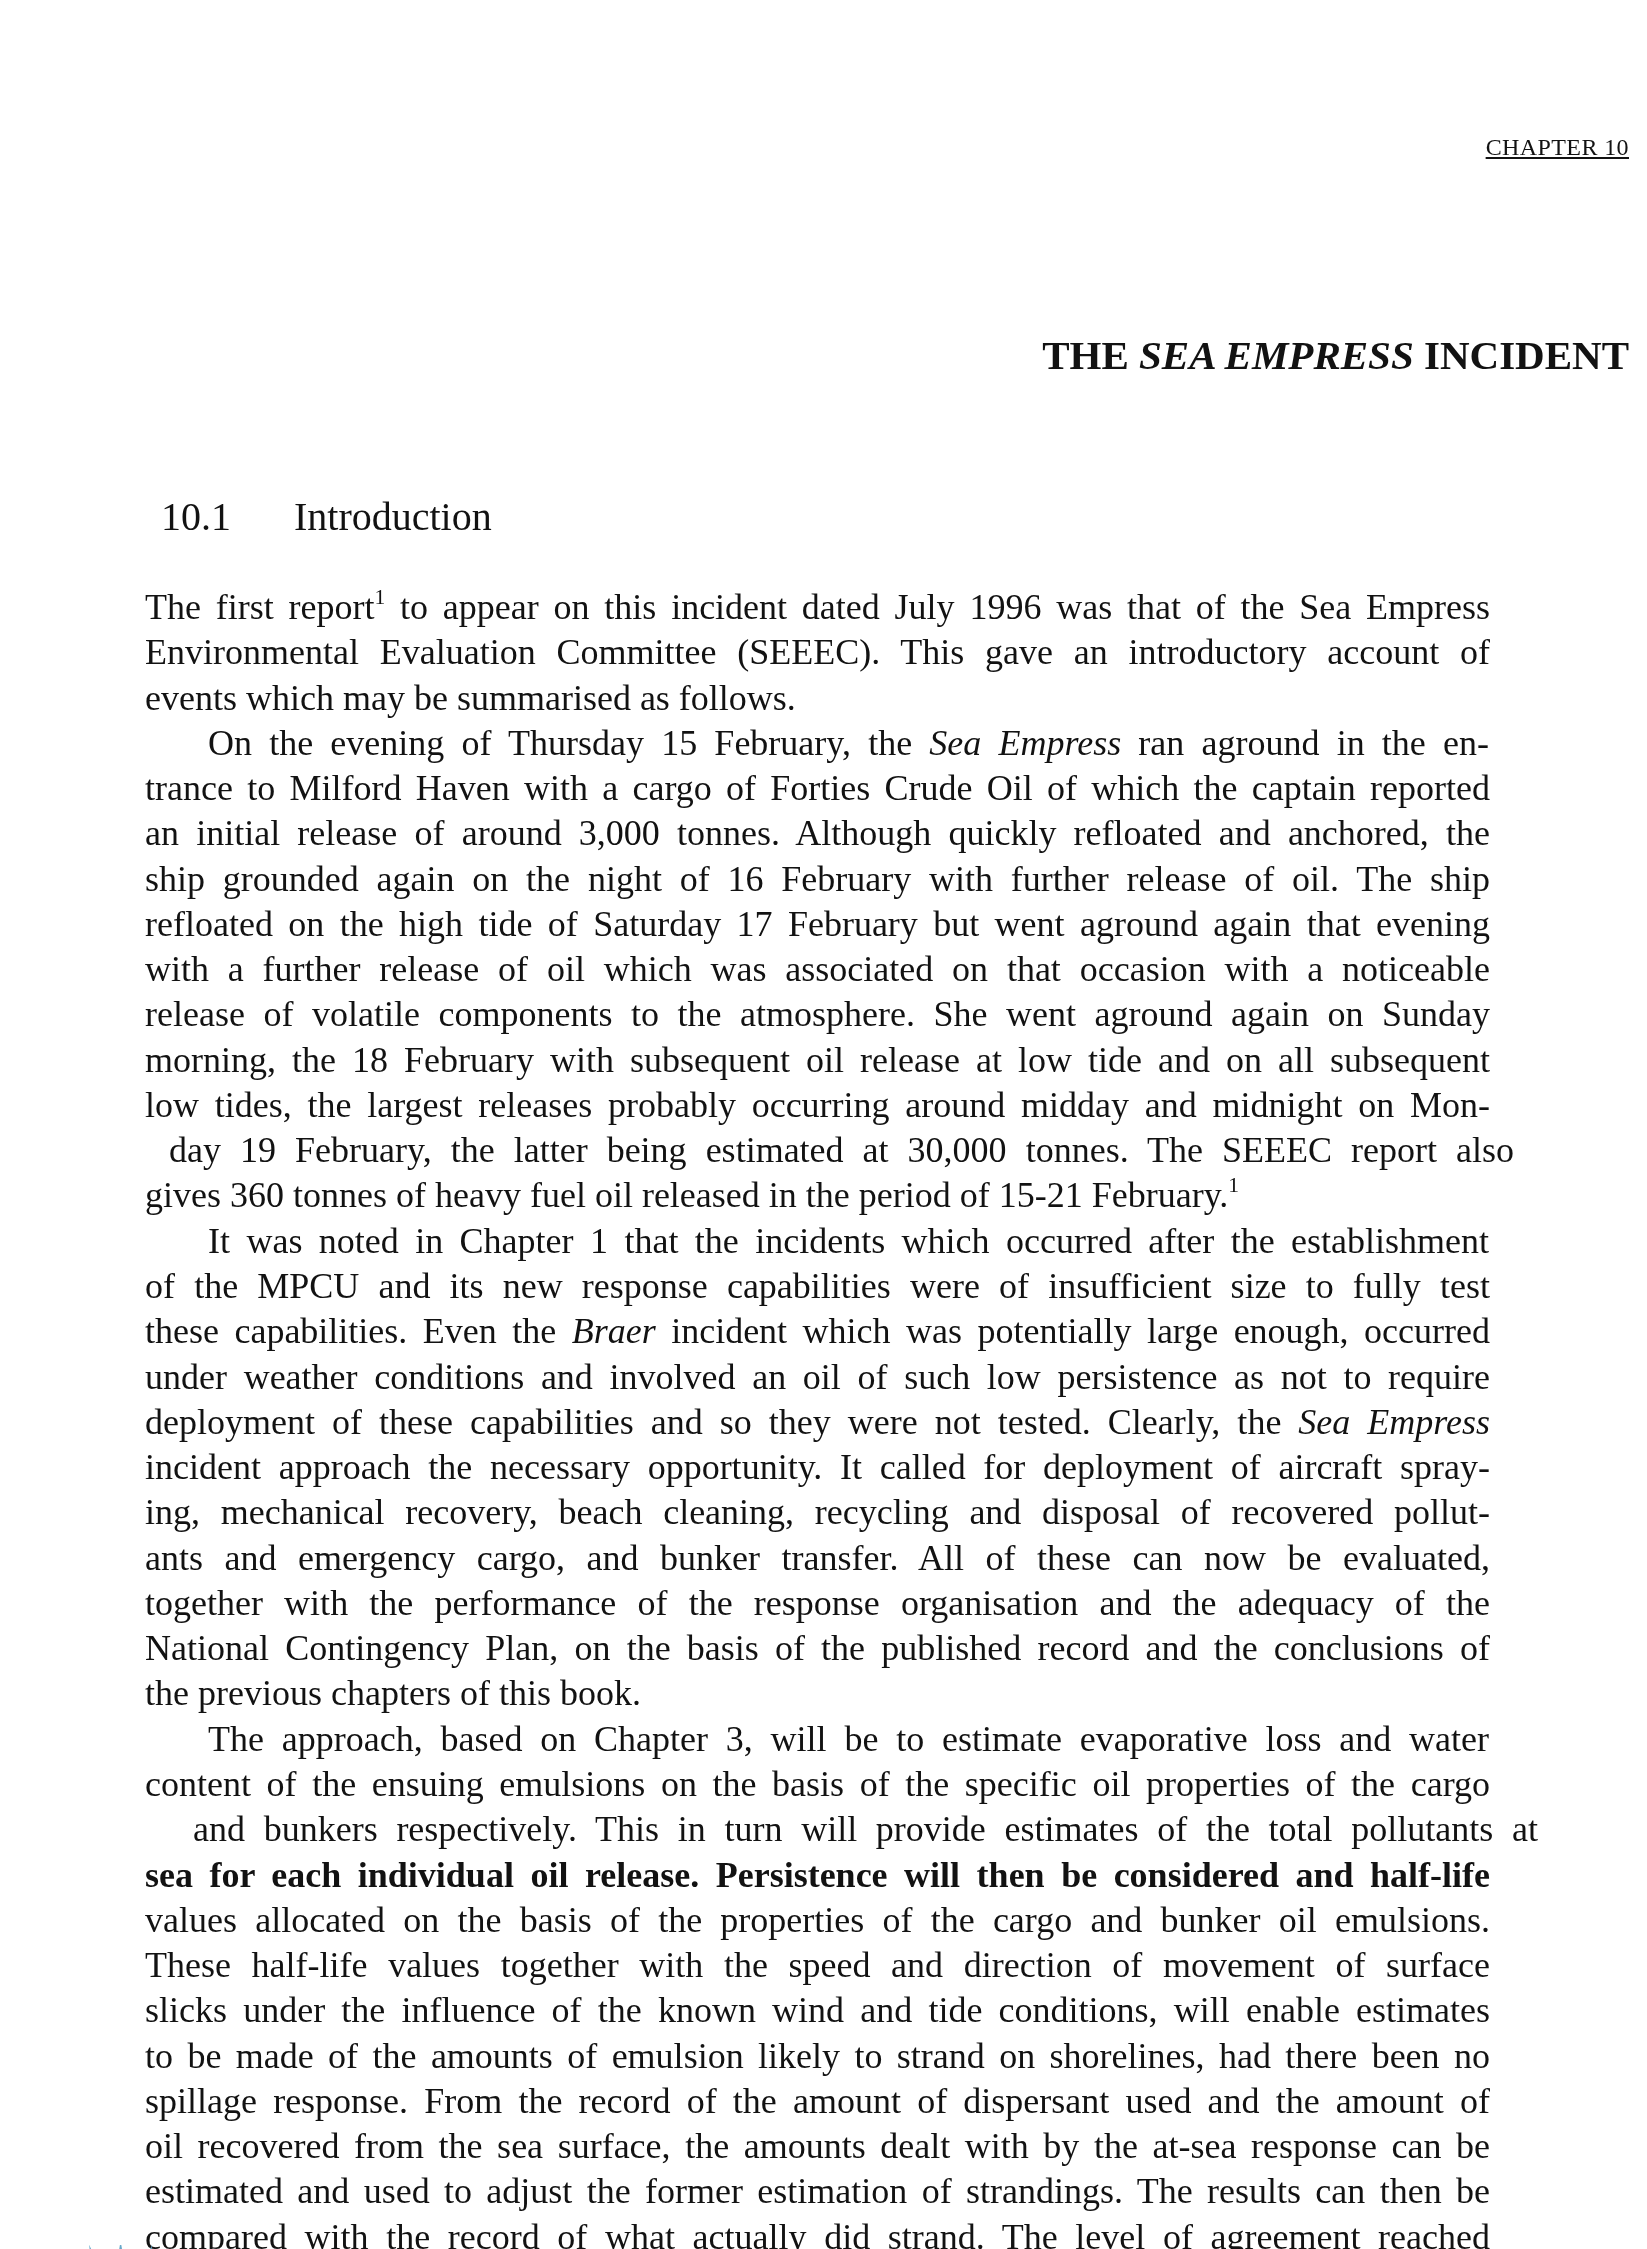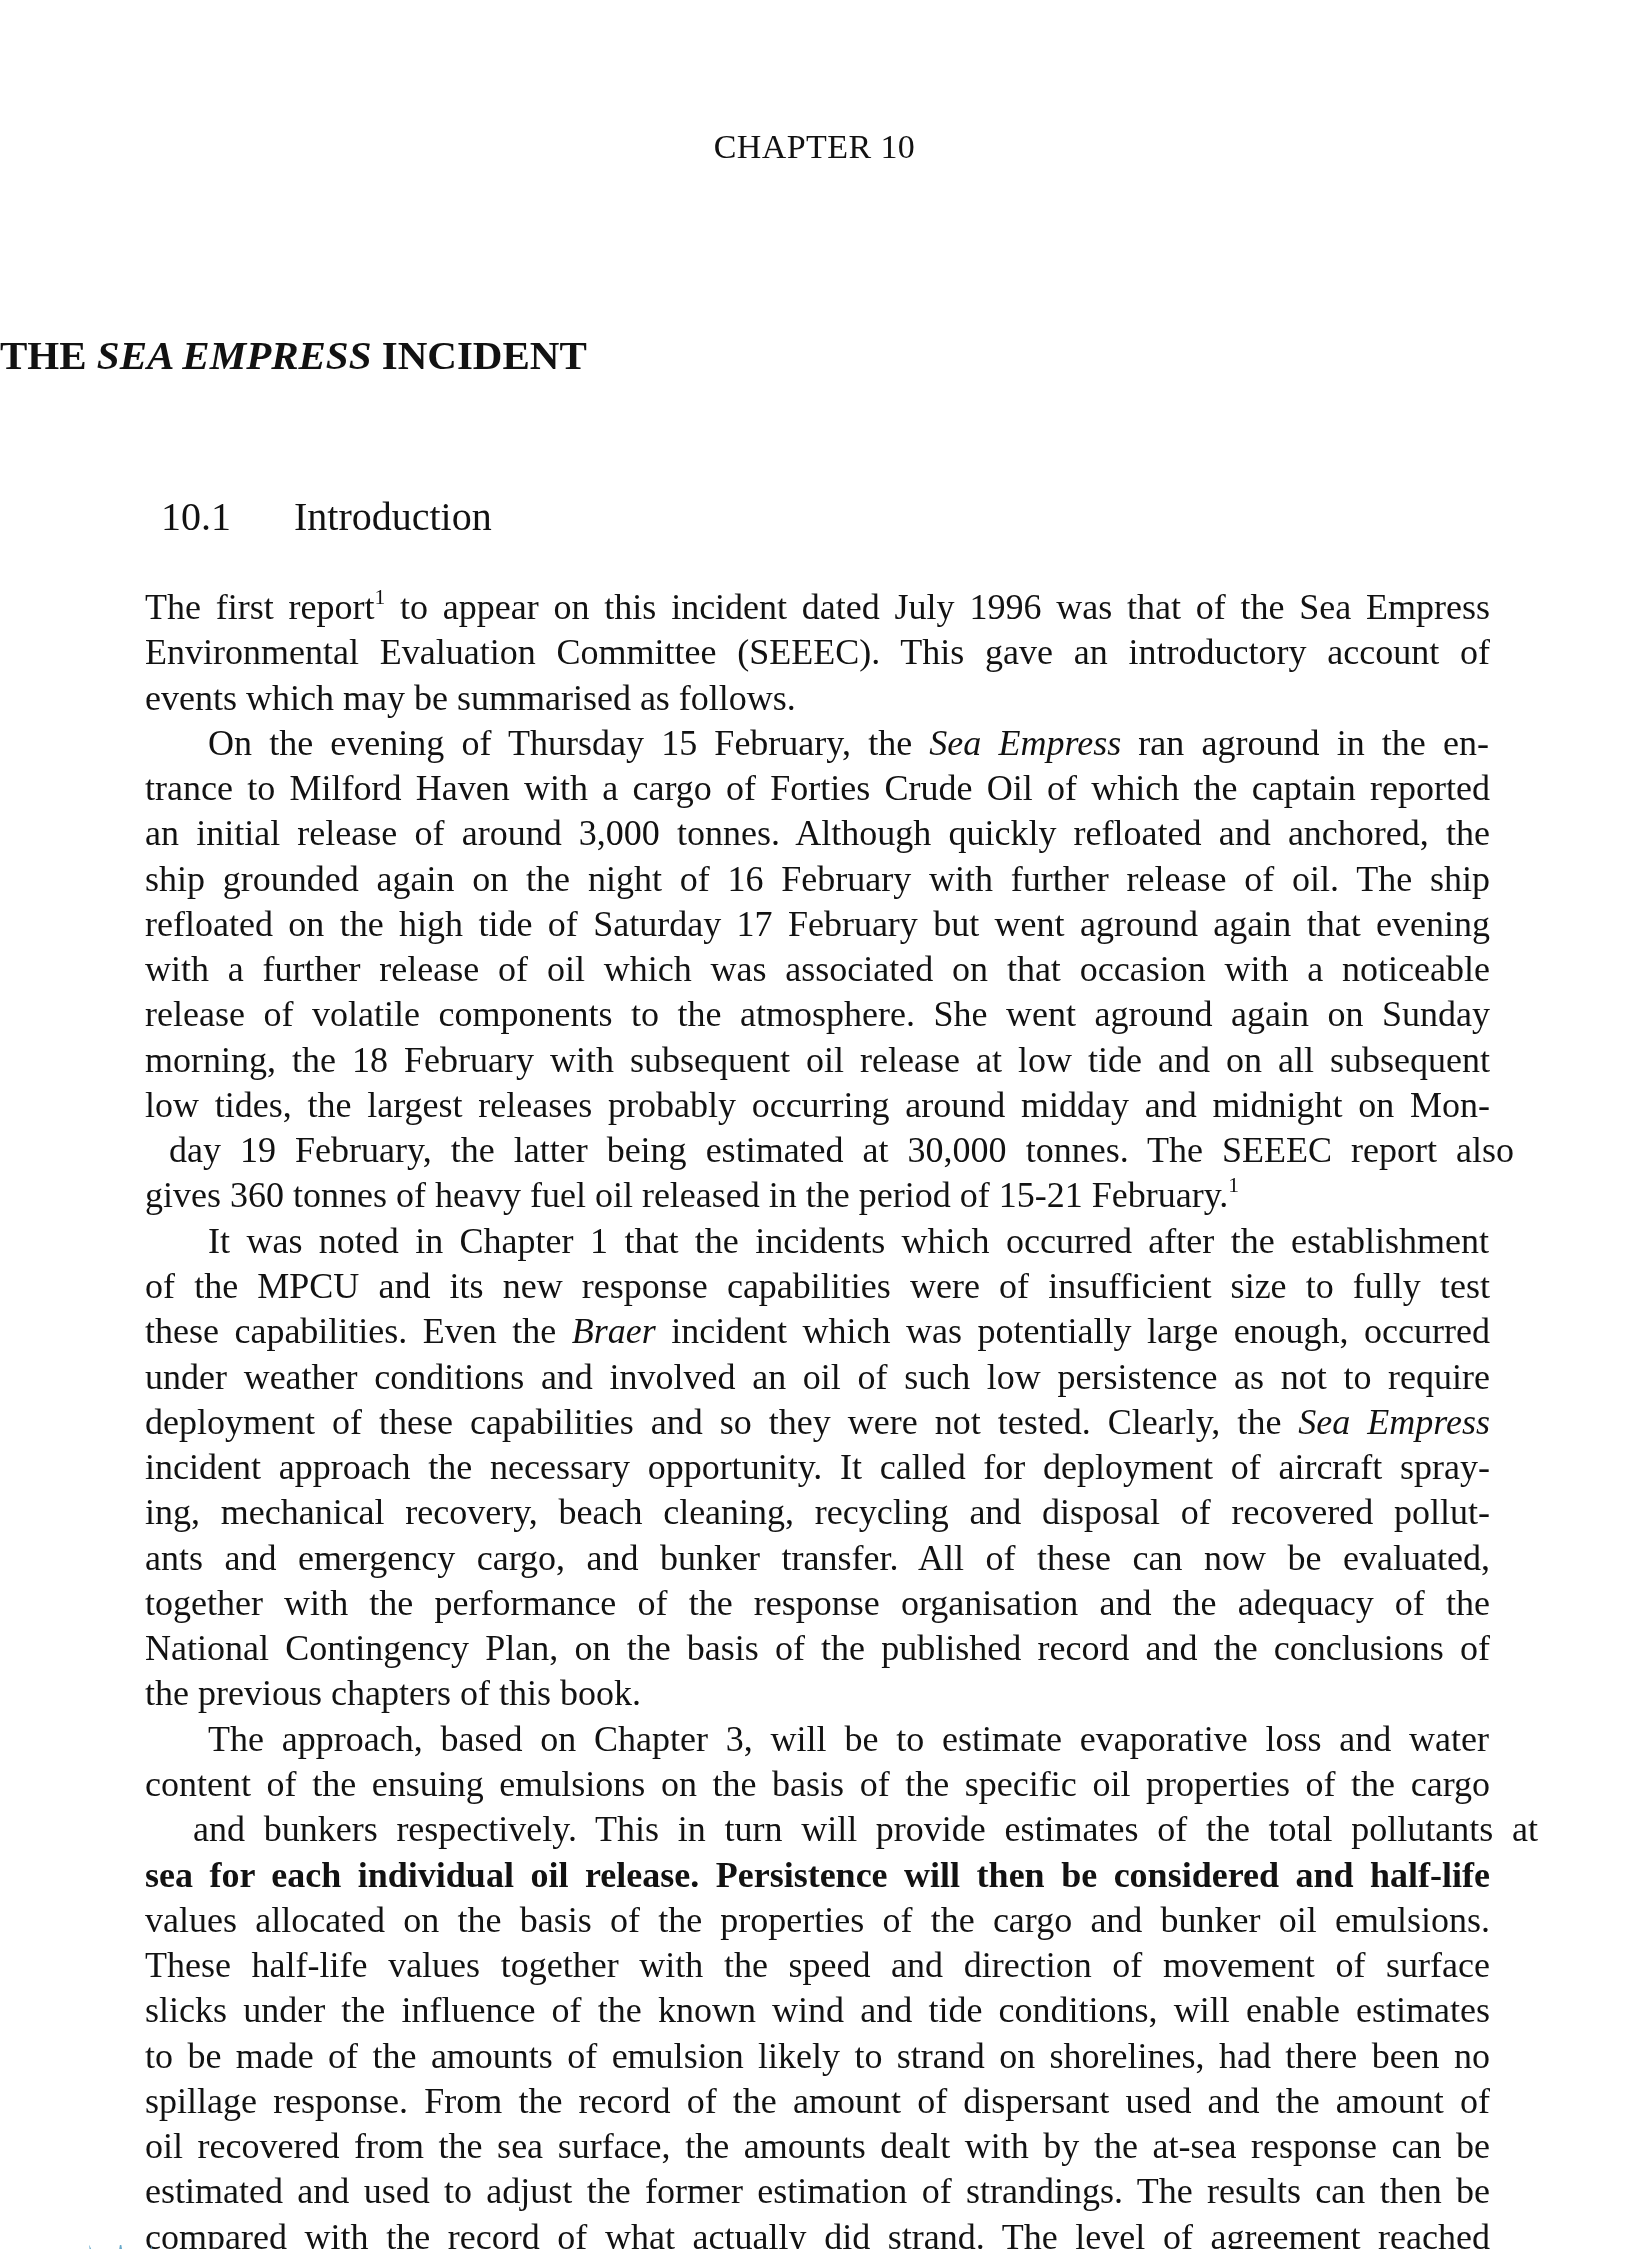--- a/index.html
+++ b/index.html
@@ -1,19 +1,19 @@
 <!DOCTYPE html>
 <html style="font-size:7.2px"><head>
 <meta charset="utf-8">
 <style>
   html, body { margin:0; padding:0; background:#ffffff; }
   body { width:1648px; height:2498px; position:relative; overflow:hidden; color:#121212; font-family:"Liberation Serif", serif; }
   .page { position:absolute; left:0; top:0; width:1648px; height:2498px; background:#fff; }
-  .chapter-label { position:absolute; left:0; width:1629px; top:127px; text-align:center; font-size:34px; line-height:40px; letter-spacing:0.4px; }
-  .chapter-title { position:absolute; left:0; width:1629px; top:331px; text-align:left; font-size:41px; line-height:49px; font-weight:bold; }
+  .chapter-label { position:absolute; left:0; width:1629px; top:127px; text-align:right; font-size:24px; line-height:40px; letter-spacing:0.4px;text-decoration:underline; }
+  .chapter-title { position:absolute; left:0; width:1629px; top:331px; text-align:right; font-size:41px; line-height:49px; font-weight:bold; }
   .chapter-title i { font-style:italic; }
   .section-heading { position:absolute; left:161px; top:494px; font-size:40px; line-height:45px; font-weight:normal; white-space:nowrap; }
   .section-heading .num { display:inline-block; width:133px; }
   .body-col { position:absolute; left:145px; width:1345px; top:585px; }
   .line { position:absolute; left:0; width:1345px; height:45px; font-size:36px; line-height:45px; white-space:nowrap; text-align:justify; text-align-last:justify; }
   .line.last { text-align:left; text-align-last:left; }
   .line.indent { left:63px; width:1281px; }
   .line .inner { display:block; width:100%; transform-origin:left center; }
   .line i { font-style:italic; }
   .line sup { font-size:21.6px; line-height:0; vertical-align:0; position:relative; top:-15.3px; }

